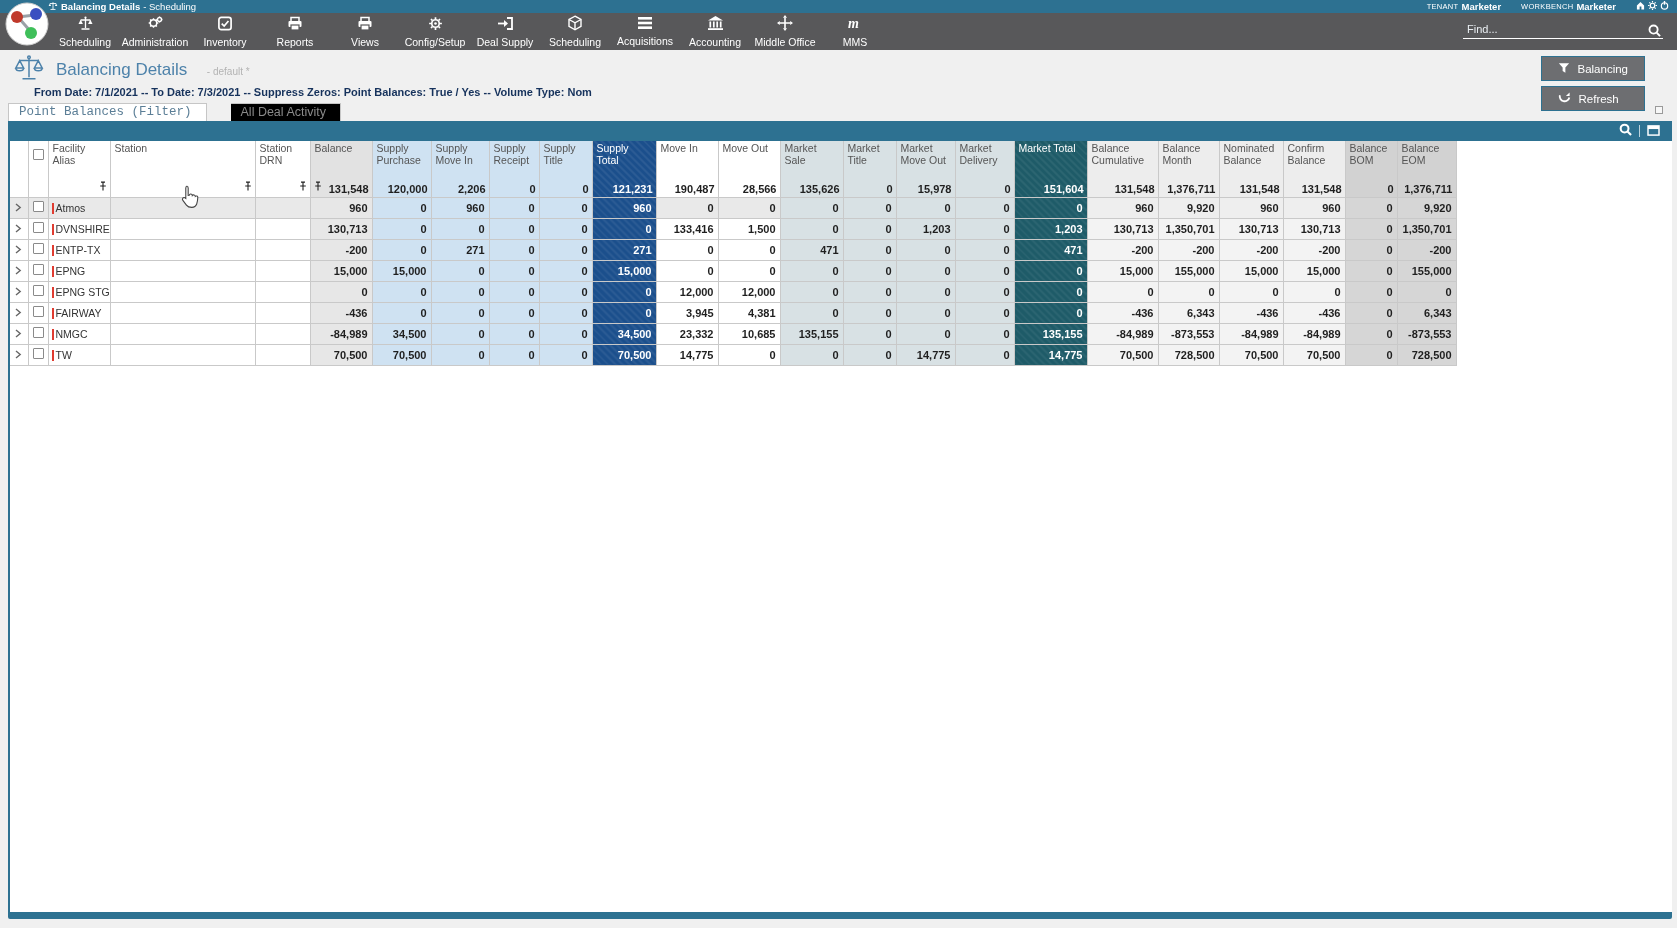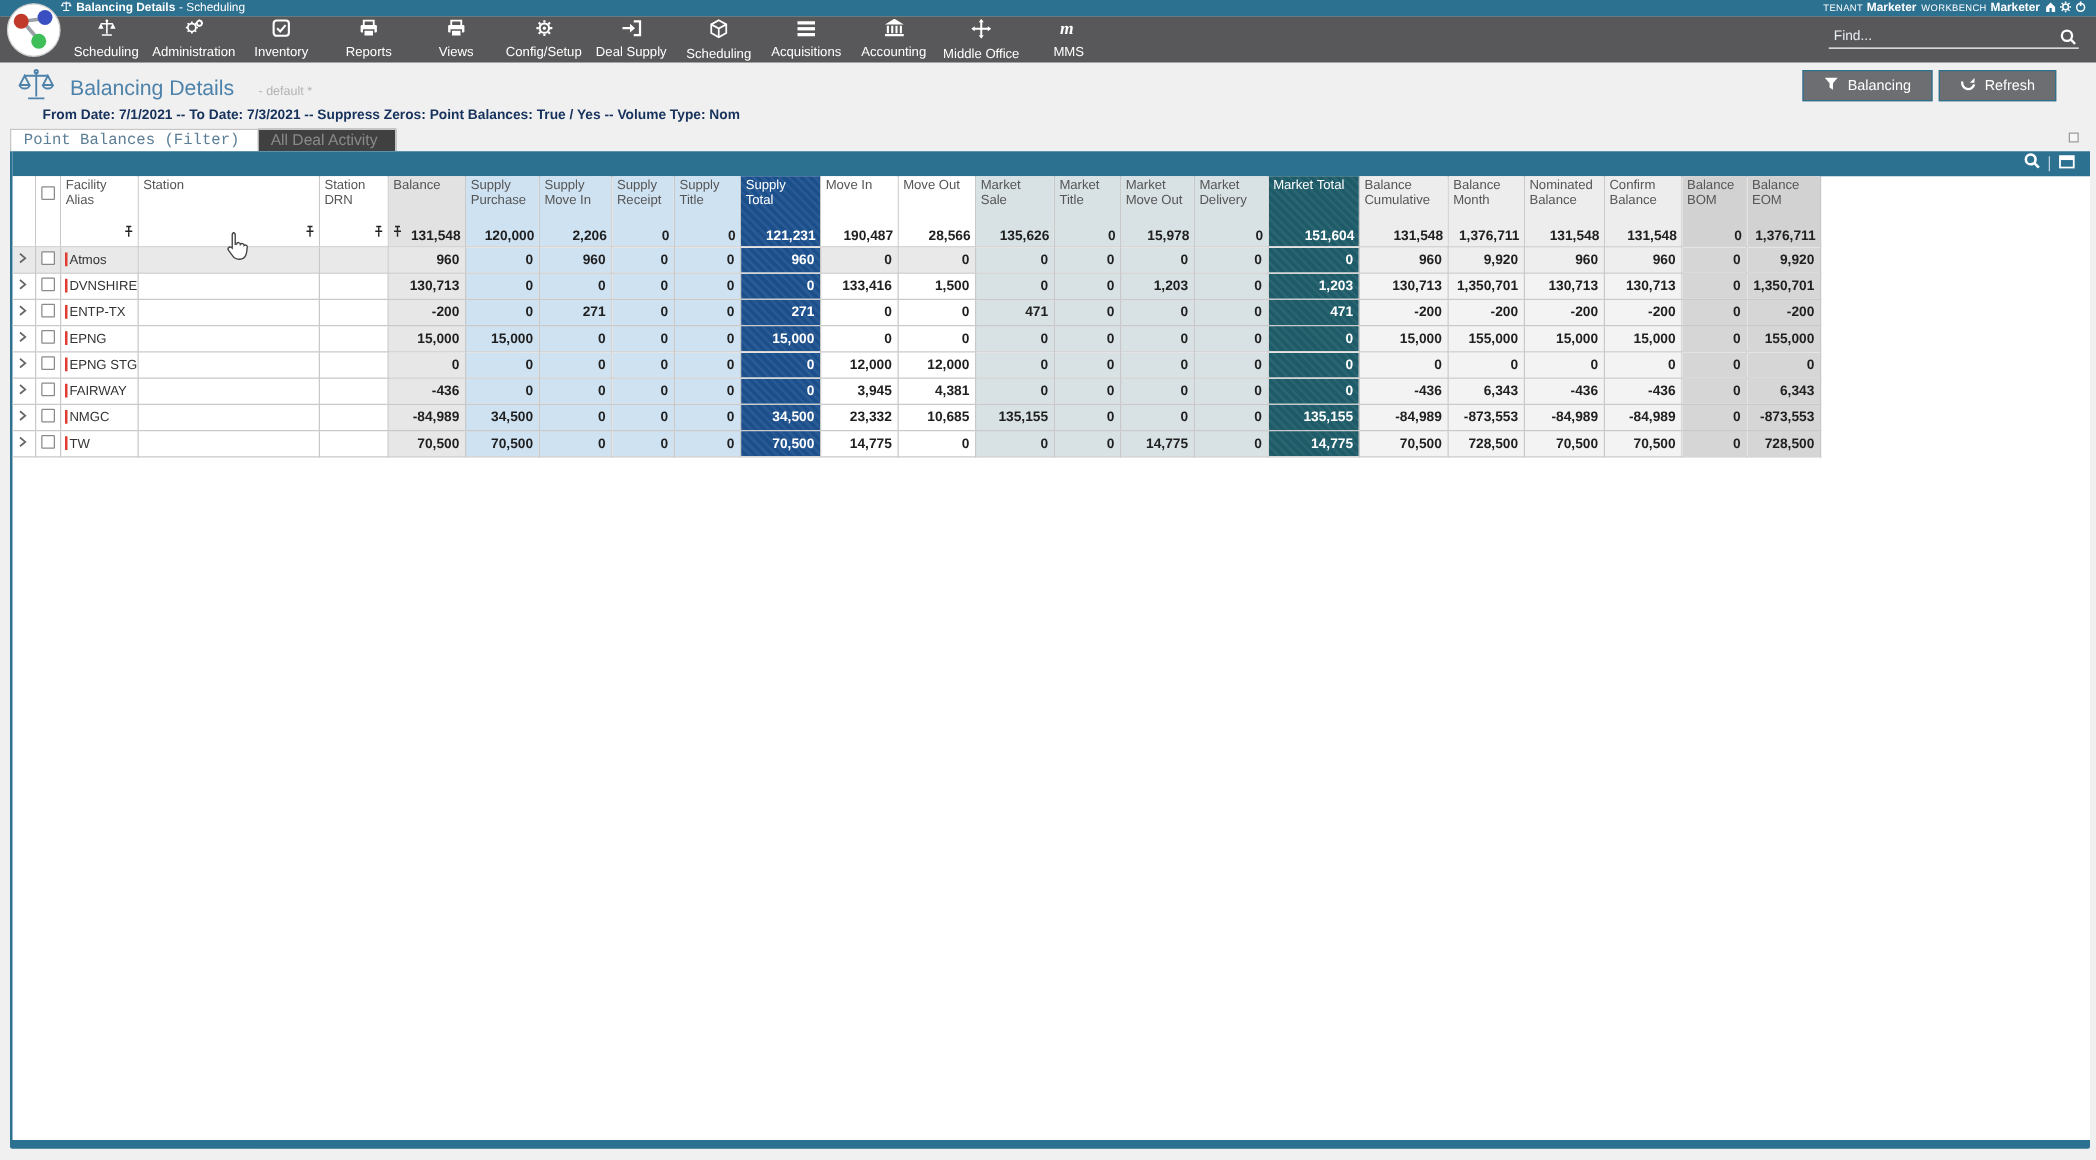--- a/index.html
+++ b/index.html
@@ -5,21 +5,21 @@
   * { box-sizing: border-box; margin: 0; padding: 0; }
   html,body { width:1677px; height:928px; overflow:hidden; background:#ededed;
     font-family:"Liberation Sans", sans-serif; position:relative; }
 
   
   .titlebar { position:absolute; left:0; top:0; width:1677px; height:13px; background:#2d7191;
     color:#fff; font-size:9.5px; display:flex; align-items:center; z-index:5; }
   .tb-left { margin-left:48px; display:flex; align-items:center; gap:3px; }
   .tb-title { font-weight:bold; }
   .tb-sub { font-weight:normal; }
-  .tb-right { position:absolute; right:8px; top:0; height:13px; display:flex; align-items:center; gap:4px; }
+  .tb-right { position:absolute; right:8px; top:0; height:13px; display:flex; align-items:center; gap:20px; }
   .tb-kv { display:flex; align-items:center; gap:3px; }
   .tb-k { font-size:7.5px; letter-spacing:.3px; }
   .tb-v { font-size:9.5px; font-weight:bold; }
   .tb-icons { display:flex; gap:3px; align-items:center; }
 
   
   .logo { position:absolute; left:5px; top:2px; z-index:20; }
 
   
   .navbar { position:absolute; left:0; top:13px; width:1677px; height:37px; background:#58585a; z-index:4; }
@@ -31,32 +31,32 @@
   .find-input { width:100%; background:transparent; border:none; border-bottom:1px solid #fff;
     color:#fff; font-size:11px; padding:3px 20px 3px 4px; outline:none; font-family:inherit; }
   .find-input::placeholder { color:#e9eef2; }
   .find-ic { position:absolute; right:2px; top:4px; }
 
   
   .page { position:absolute; left:0; top:50px; width:1677px; height:878px; background:#f0f0f0; }
   .page-header { position:absolute; left:14px; top:5px; display:flex; align-items:center; gap:12px; }
   .ph-title { color:#4d82aa; font-size:17px; font-weight:normal; }
   .ph-sub { color:#b3b3b3; font-size:10px; margin-left:15px; }
-  .hdr-buttons { position:absolute; top:6px; right:32px; display:flex; gap:5px; }
+  .hdr-buttons { position:absolute; top:6px; right:32px; display:flex; gap:5px;flex-direction:column; }
   .btn { height:25px; background:#6d6e71; border:1px solid #2d7191; color:#fff; font-size:11.5px;
     display:flex; align-items:center; gap:7px; padding:0 16px; cursor:pointer; font-family:inherit; }
 
   .info-line { position:absolute; left:34px; top:36px; font-size:11px; font-weight:bold; color:#16325c; }
 
   
   .tabs { position:absolute; left:8px; top:53px; display:flex; height:18px; }
   .tab { font-size:12.5px; padding:1px 14px 0 10px; border:1px solid #c6c6c6; border-bottom:none;
     cursor:pointer; white-space:nowrap; }
   .tab.active { background:#fff; color:#5b7e96;font-family:Liberation Mono, monospace; }
-  .tab.inactive { background:#404040; color:#8a8a8a; border-left:none; }
+  .tab.inactive { background:#000000; color:#8a8a8a; border-left:none;margin-left:24px; }
   .restore-box { position:absolute; right:14px; top:56px; width:8px; height:8px;
     border:1px solid #9a9a9a; background:#f7f7f7; cursor:pointer; }
 
   
   .panel { position:absolute; left:8px; top:71px; width:1664px; height:791px; background:#fff;
     border-left:2px solid #2d7191; }
   .panel-toolbar { height:20px; background:#2d7191; position:relative; }
   .pt-icons { position:absolute; right:12px; top:0; height:20px; display:flex; align-items:center; gap:7px; }
   .pt-sep { width:1px; height:12px; background:#bcd3de; }
   .bottombar { position:absolute; left:8px; top:862px; width:1664px; height:7px; background:#2d7191;

